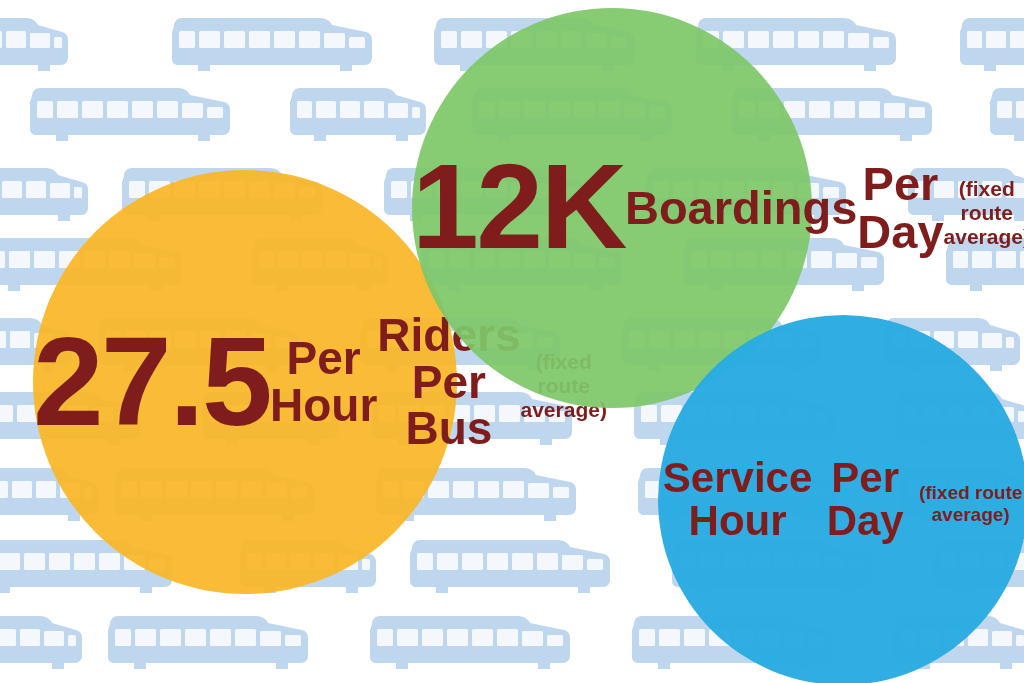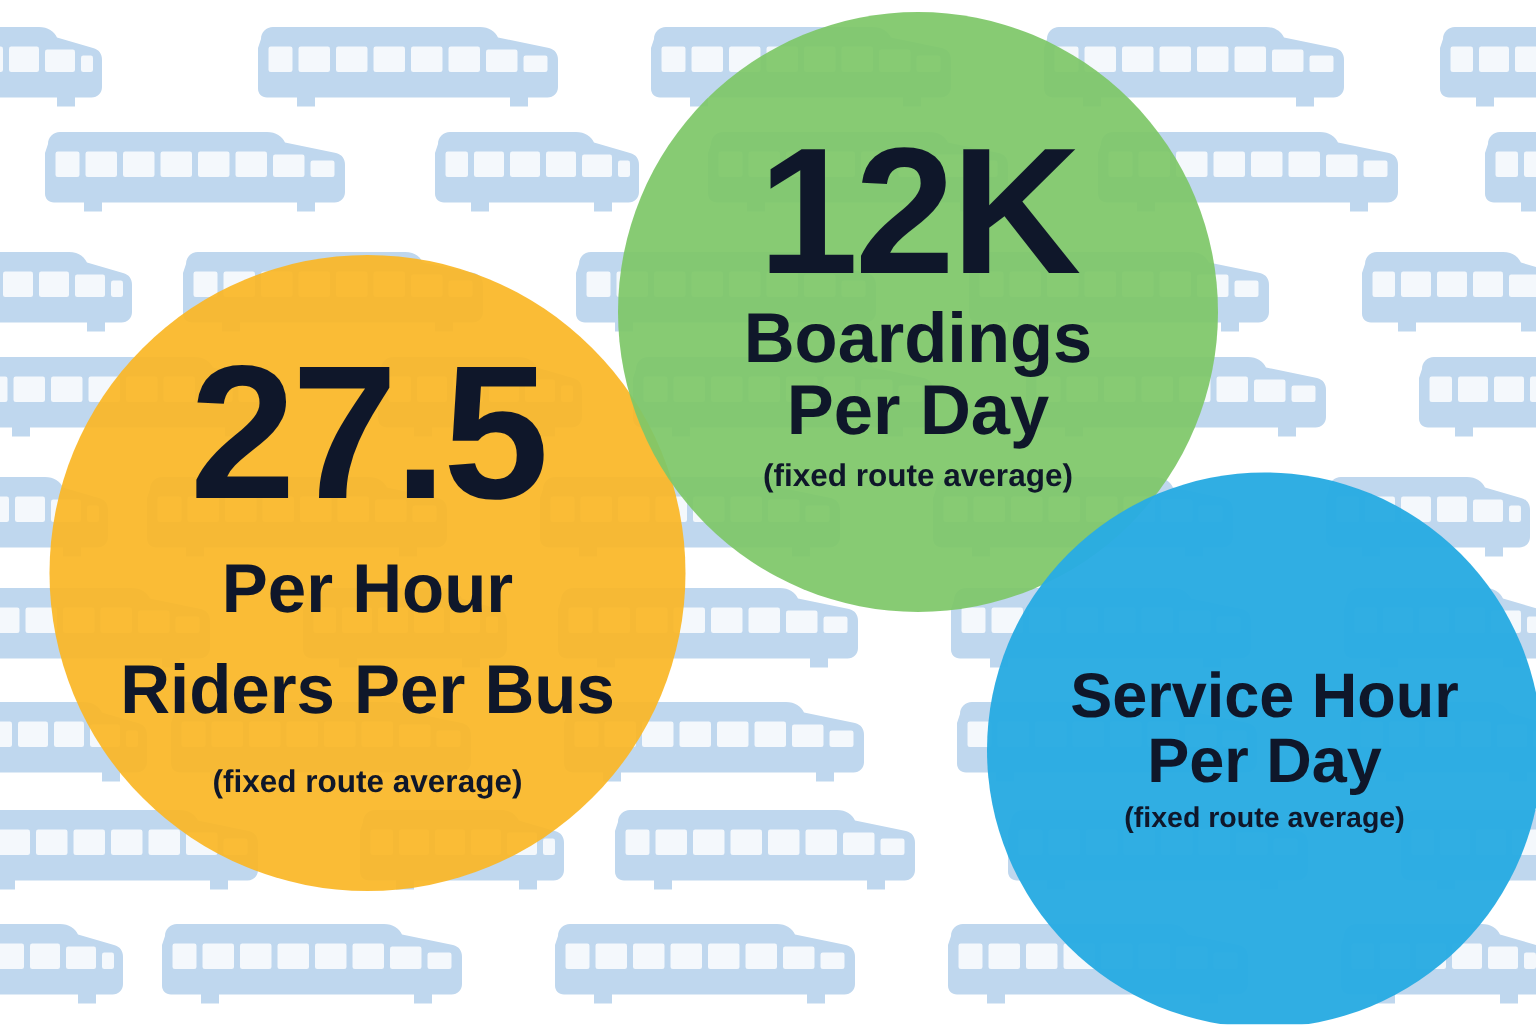--- a/index.html
+++ b/index.html
@@ -23,25 +23,24 @@
     left: 0; top: 0;
     width: 1024px; height: 683px;
     z-index: 0;
   }
 
   
   .stat-circle {
     position: absolute;
     border-radius: 50%;
     display: flex;
-    flex-direction: column;
+    flex-direction: row;
     align-items: center;
-    justify-content: center;
     text-align: center;
-    color: #0f172a;
+    color: #7f1d1d;
     box-sizing: border-box;
   }
   .stat-circle .big {
     font-weight: bold;
     line-height: 0.92;
     letter-spacing: -0.02em;
     display: block;
     white-space: nowrap;
   }
   .stat-circle .label {
@@ -53,21 +52,20 @@
     font-weight: bold;
     display: block;
   }
 
   
   #circle-orange {
     left: 33px; top: 170px;
     width: 424px; height: 424px;
     background: rgba(250, 183, 39, 0.93);
     z-index: 2;
-    gap: 20px;
   }
   #circle-orange .big   { font-size: 127px; margin-bottom: 2px; }
   #circle-orange .label { font-size: 46px; }
   #circle-orange .note  { font-size: 21px; margin-top: 7px; }
 
   
   #circle-green {
     left: 412px; top: 8px;
     width: 400px; height: 400px;
     background: rgba(126, 199, 104, 0.93);

